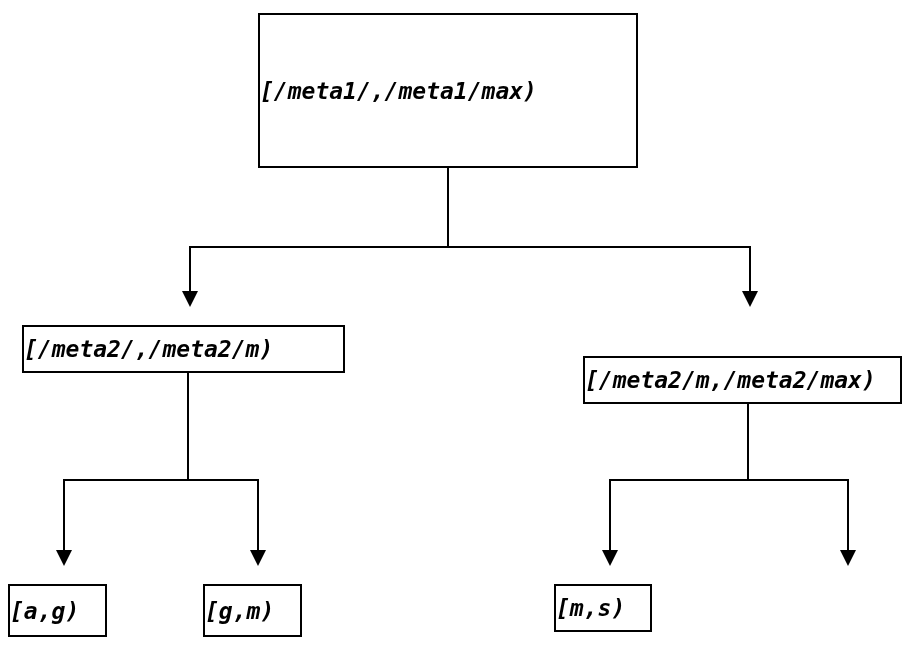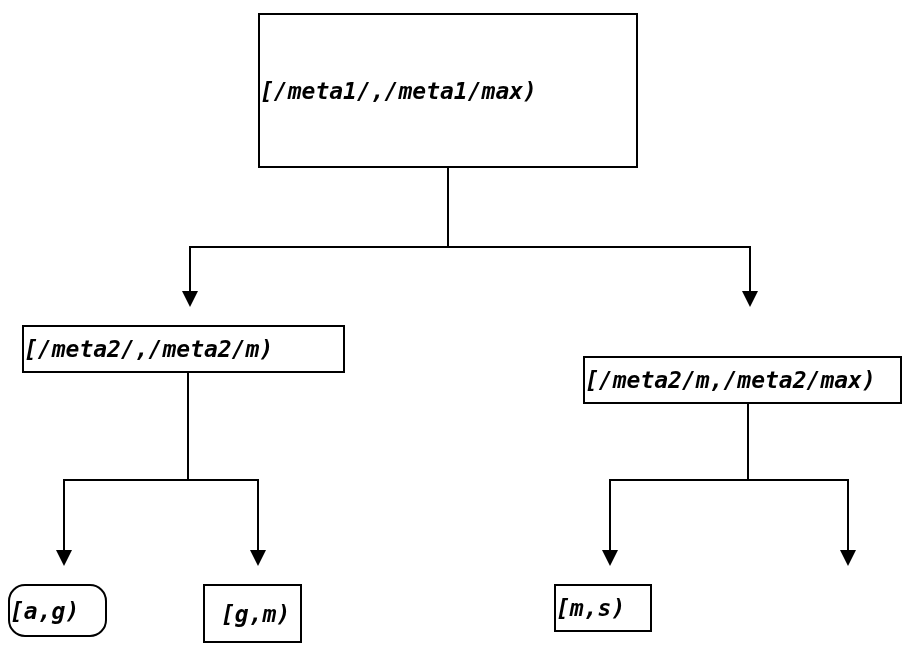--- a/index.html
+++ b/index.html
@@ -40,22 +40,22 @@
     justify-content: flex-start;
     color: #000000;
     font-weight: bold;
     font-size: 23px;
     white-space: nowrap;
     font-style: italic;
   }
   .node-root  { left: 258px; top: 13px;  width: 380px; height: 155px; }
   .node-l     { left: 22px;  top: 325px; width: 323px; height: 48px; }
   .node-r     { left: 583px; top: 325px; width: 319px; height: 48px; margin-top: 31px; }
-  .node-ag    { left: 8px;   top: 584px; width: 99px;  height: 53px; border-radius: 17px; }
-  .node-gm    { left: 203px; top: 584px; width: 99px;  height: 59px; padding-left: 16px; }
+  .node-ag    { left: 8px;   top: 584px; width: 99px;  height: 53px; }
+  .node-gm    { left: 203px; top: 584px; width: 99px;  height: 53px; }
   .node-ms    { left: 554px; top: 584px; width: 98px;  height: 48px; }
   .node-smax  { left: 778px; top: 584px; width: 125px; height: 53px; }
 </style>
 </head>
 <body>
 
 <div class="canvas">
 
   <svg class="edges" viewBox="0 0 912 652" xmlns="http://www.w3.org/2000/svg">
 

